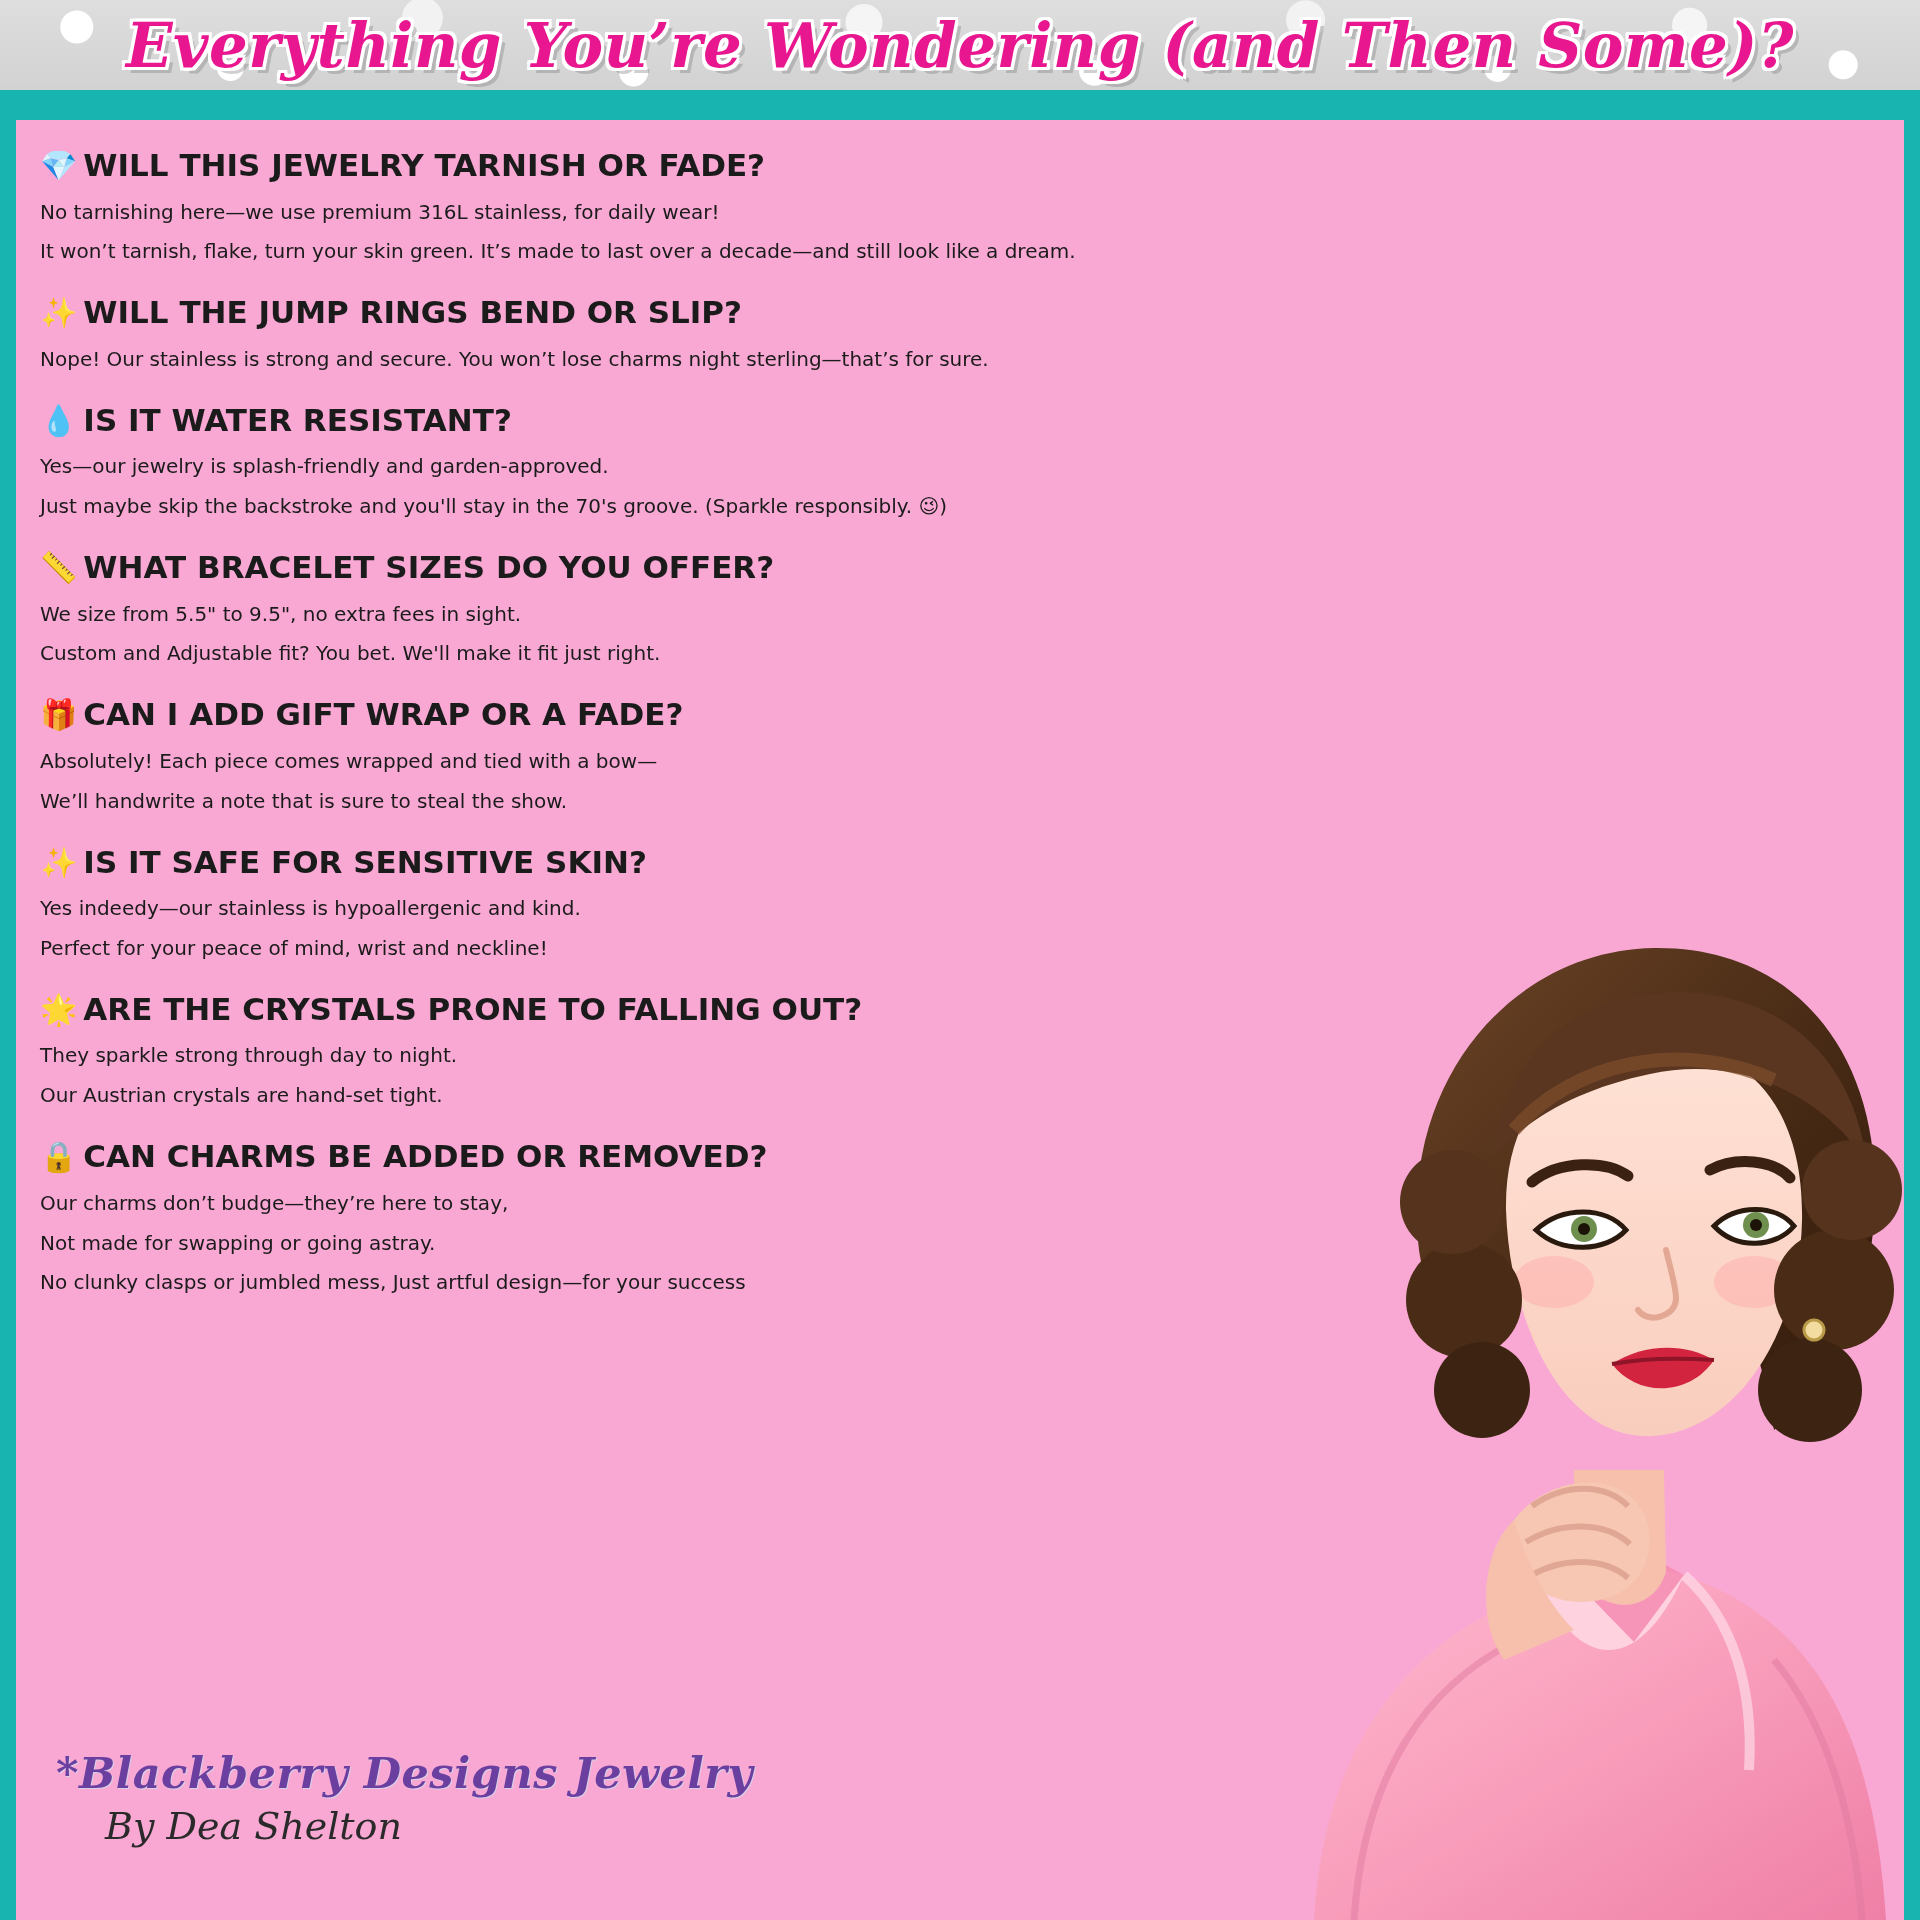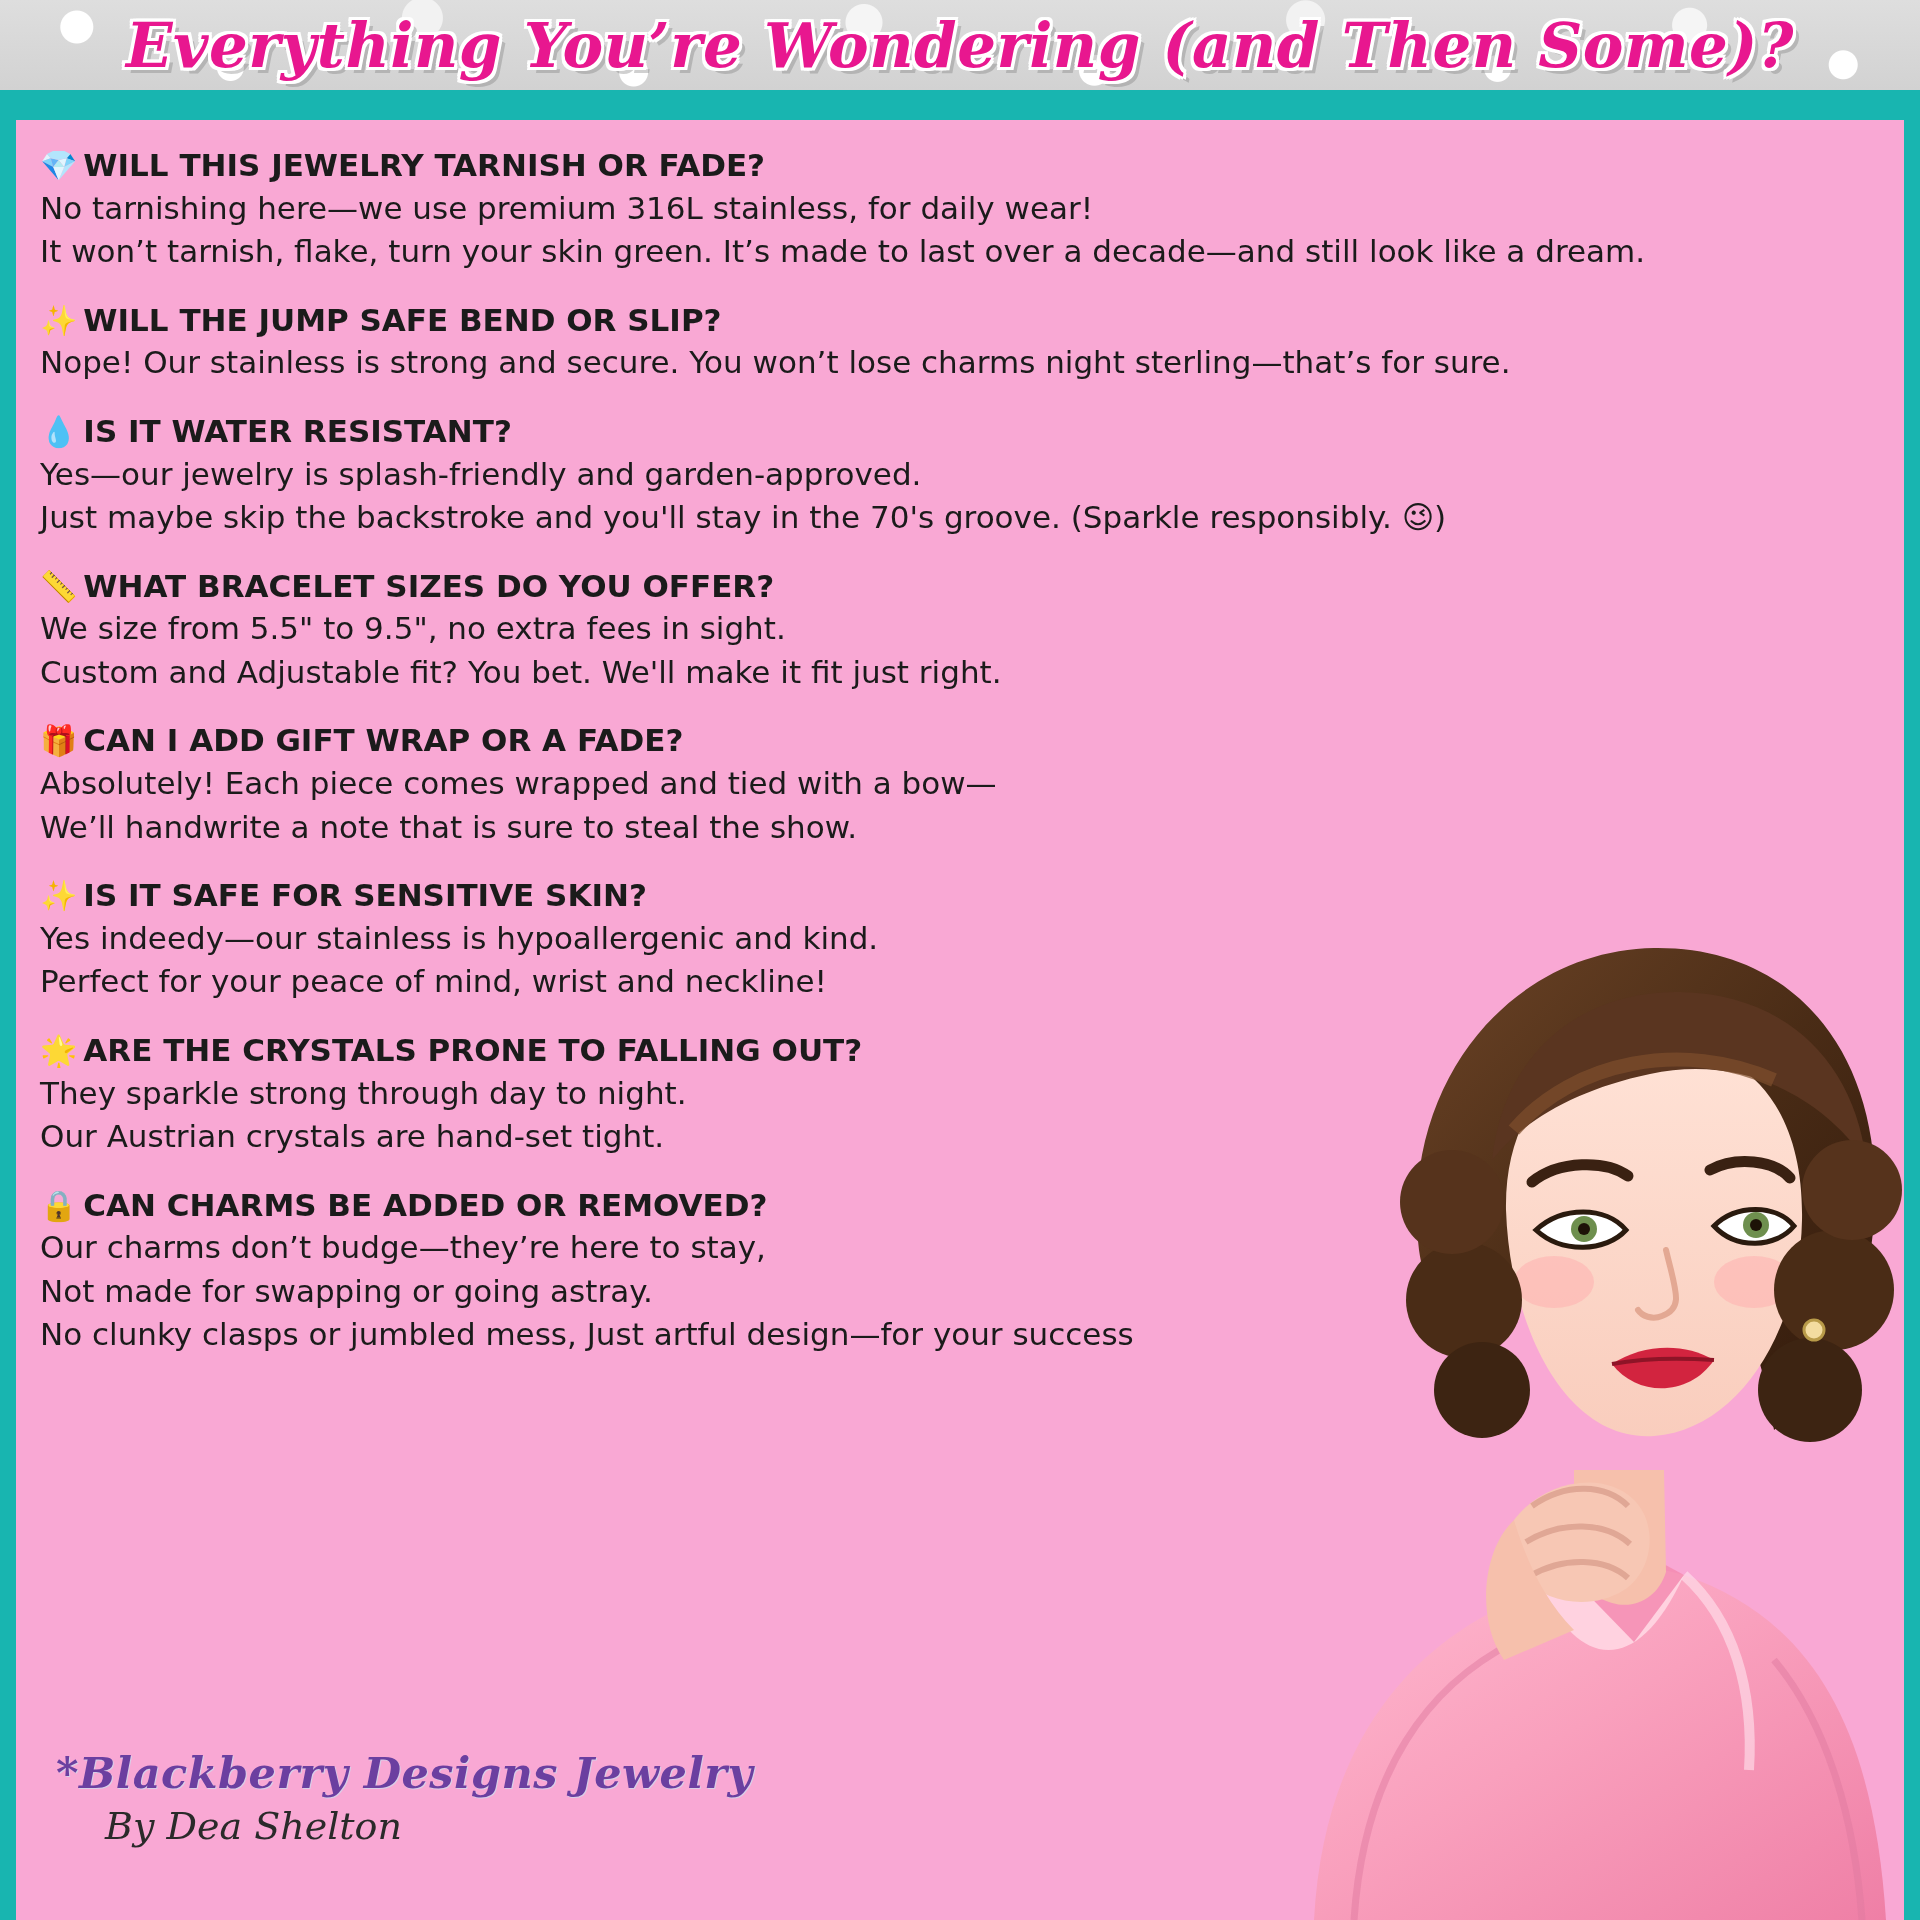--- a/index.html
+++ b/index.html
@@ -98,24 +98,24 @@
     font-weight: bold;
     color: #1b1b1b;
     line-height: 1.28;
     white-space: nowrap;
   }
   .faq-q .emoji {
     font-size: 30px;
     margin-right: 6px;
   }
   .faq-a {
-    font-size: 31px;
+    font-size: 20px;
     color: #1b1b1b;
     line-height: 1.34;
-    margin-top: 2px;
+    margin-top: 13px;
     white-space: nowrap;
   }
 
   
   .logo {
     position: absolute;
     left: 40px;
     bottom: 22px;
     width: 520px;
     height: 150px;
@@ -166,21 +166,21 @@
 
     <div class="faq-list">
 
       <div class="faq-item">
         <div class="faq-q"><span class="emoji">💎</span><span>WILL THIS JEWELRY TARNISH OR FADE?</span></div>
         <div class="faq-a">No tarnishing here—we use premium 316L stainless, for daily wear!</div>
         <div class="faq-a">It won’t tarnish, flake, turn your skin green. It’s made to last over a decade—and still look like a dream.</div>
       </div>
 
       <div class="faq-item">
-        <div class="faq-q"><span class="emoji">✨</span><span>WILL THE JUMP SAFE BEND OR SLIP?</span></div>
+        <div class="faq-q"><span class="emoji">✨</span><span>WILL THE JUMP RINGS BEND OR SLIP?</span></div>
         <div class="faq-a">Nope! Our stainless is strong and secure.  You won’t lose charms night sterling—that’s for sure.</div>
       </div>
 
       <div class="faq-item">
         <div class="faq-q"><span class="emoji">💧</span><span>IS IT WATER RESISTANT?</span></div>
         <div class="faq-a">Yes—our jewelry is splash-friendly and garden-approved.</div>
         <div class="faq-a">Just maybe skip the backstroke and you'll stay in the 70's groove.  (Sparkle responsibly. 😉)</div>
       </div>
 
       <div class="faq-item">

